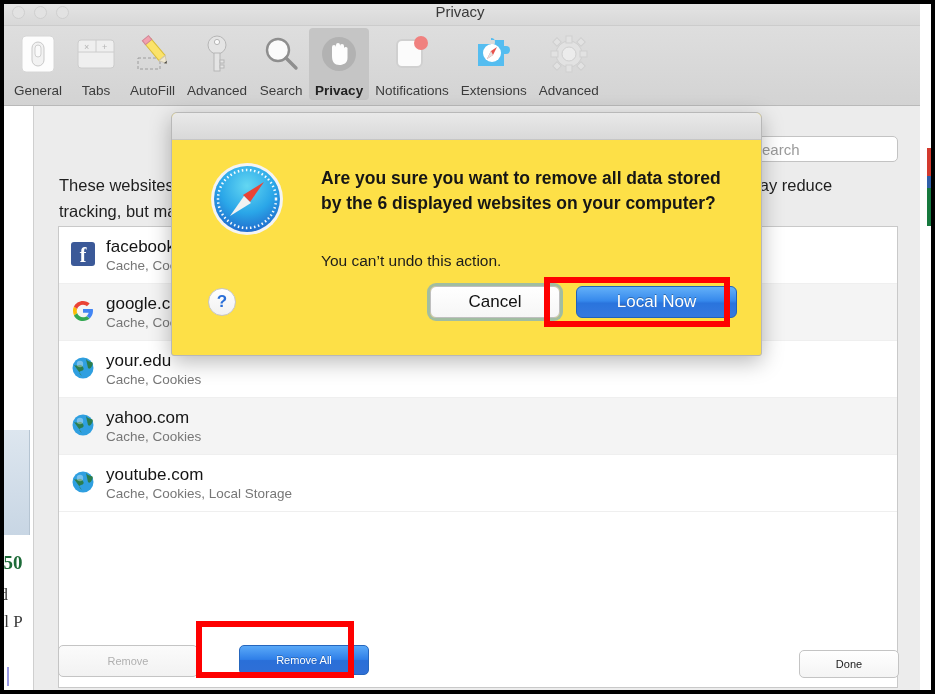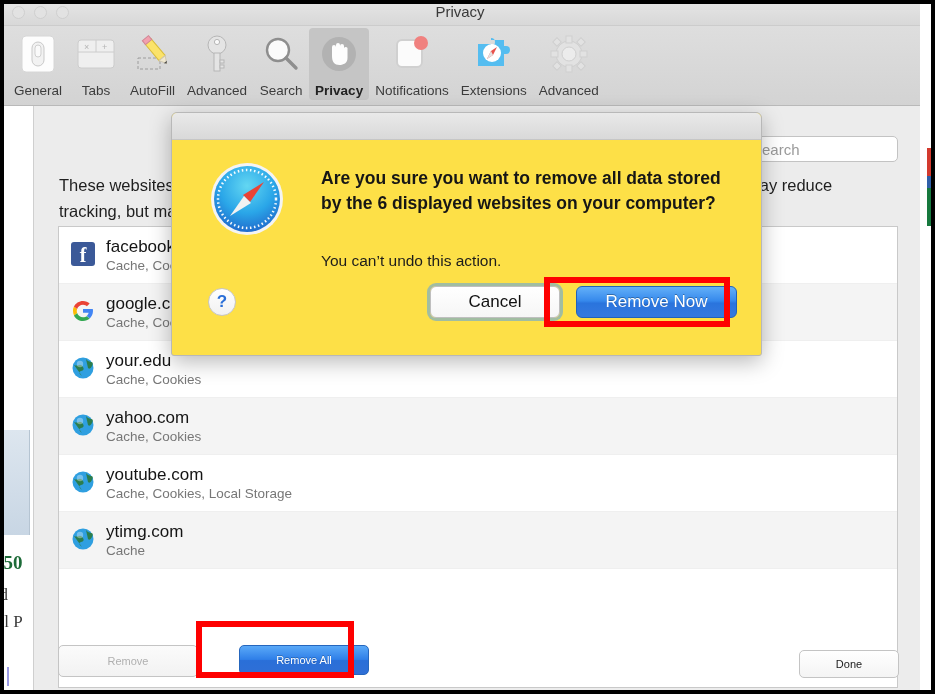--- a/index.html
+++ b/index.html
@@ -435,34 +435,20 @@
                 <path d="M15 3 q2 3 5 3 t1 4 -4 2" fill="#2b7a3e" opacity=".9"></path>
                 <circle cx="9" cy="8" r="3.2" fill="#ffffff" opacity=".35"></circle>
               </svg>
           </div>
           <div class="rowtexts">
             <div class="rowtitle">youtube.com</div>
             <div class="rowsub">Cache, Cookies, Local Storage</div>
           </div>
         </div>
 
-        <div class="row even">
-          <div class="favicon">
-            <svg class="fi-globe" viewBox="0 0 24 24">
-                <circle cx="12" cy="12" r="10.5" fill="#2f9fe0"></circle>
-                <path d="M3 9 q3 1 5 0 t4 2 -2 4 1 5" fill="#2b7a3e" opacity=".9"></path>
-                <path d="M15 3 q2 3 5 3 t1 4 -4 2" fill="#2b7a3e" opacity=".9"></path>
-                <circle cx="9" cy="8" r="3.2" fill="#ffffff" opacity=".35"></circle>
-              </svg>
-          </div>
-          <div class="rowtexts">
-            <div class="rowtitle">ytimg.com</div>
-            <div class="rowsub">Cache</div>
-          </div>
-        </div>
 
       </div>
 
       <div class="footer">
         <div class="btn disabled" id="btn-remove">Remove</div>
         <div class="btn btn-blue" id="btn-removeall">Remove All</div>
         <div class="btn" id="btn-done">Done</div>
       </div>
 
     </div>
@@ -486,20 +472,20 @@
         <polygon points="55,21 41,41 34,34" fill="#ea4335"></polygon>
         <polygon points="21,55 35,35 42,42" fill="#f2f2f2"></polygon>
       </svg>
     </div>
 
     <div class="sheet-headline">Are you sure you want to remove all data stored by the 6 displayed websites on your computer?</div>
     <div class="sheet-sub">You can’t undo this action.</div>
 
     <div class="help-btn">?</div>
     <div class="sheet-cancel">Cancel</div>
-    <div class="sheet-remove">Remove Now</div>
+    <div class="sheet-remove">Local Now</div>
   </div>
 
   <div class="redbox" style="left:544px; top:277px; width:186px; height:50px;"></div>
   <div class="redbox" style="left:196px; top:621px; width:158px; height:57px;"></div>
 
   <div class="screen-border"></div>
 </div>
 
 </body></html>

